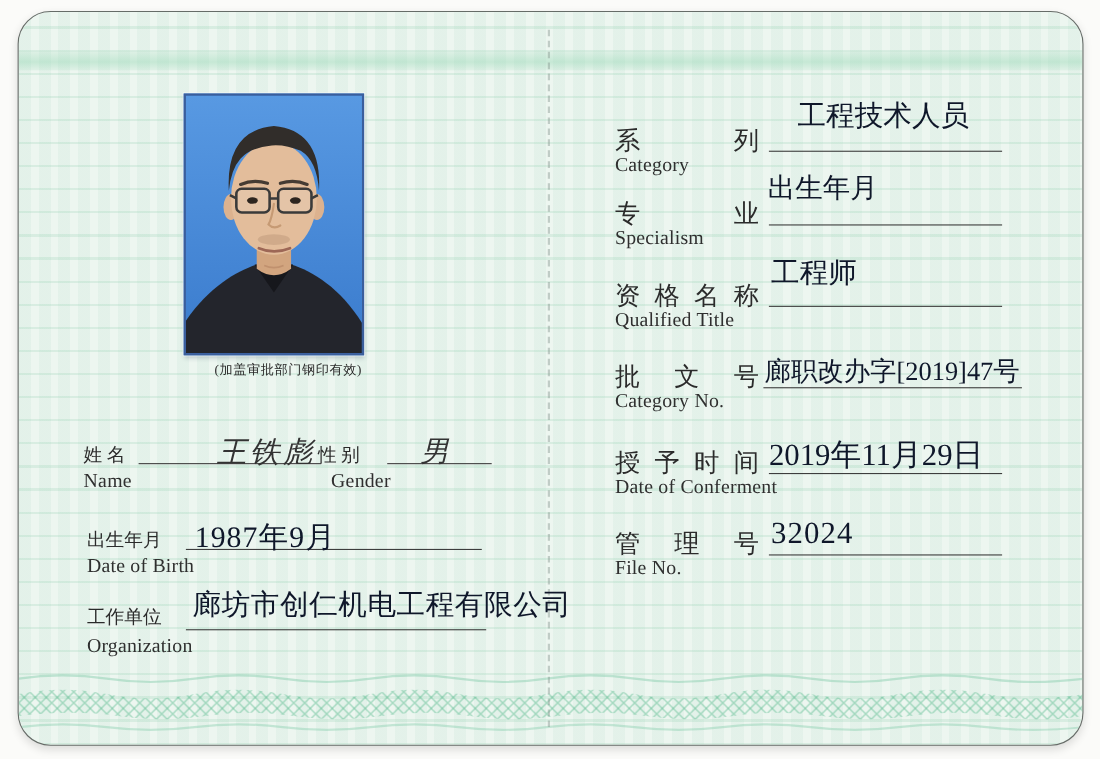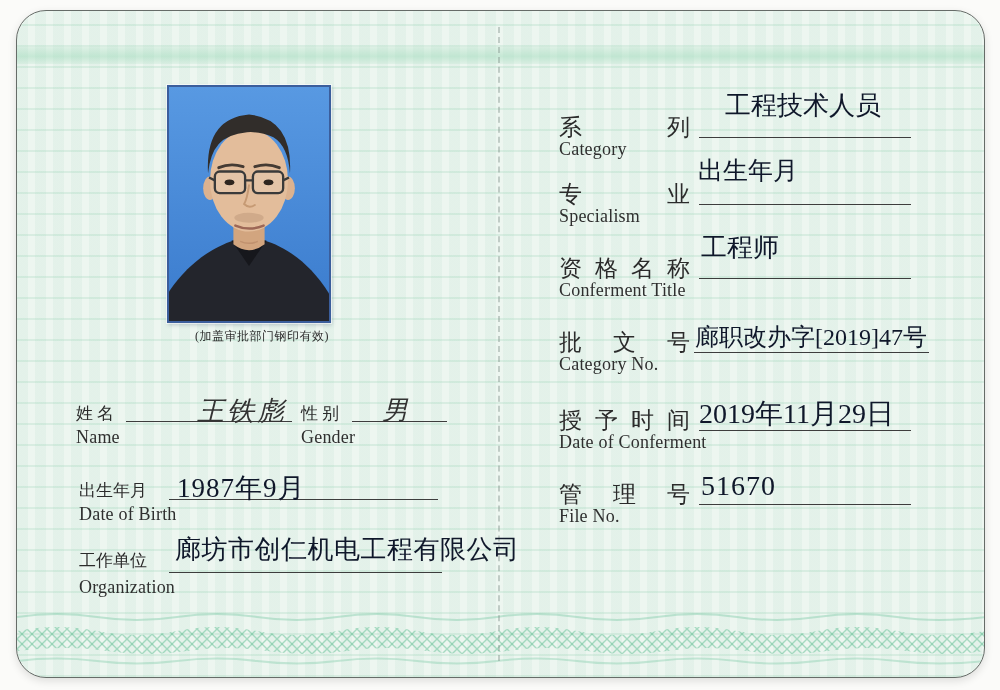--- a/index.html
+++ b/index.html
@@ -49,21 +49,21 @@
   .en{ color:#2f2f2f; font-size:18px; letter-spacing:0.2px; }
   .uline{ position:absolute; border-bottom:1.6px solid #3d3d3d; height:0; }
   .val{ color:#0f172a; white-space:nowrap; }
 
   
   .abs{ position:absolute; }
   .zh-name{ left:59px; top:391px; letter-spacing:4px; }
   .ul-name{ left:109px; top:410px; width:166px; }
   .val-name{ left:118px; top:382px; width:152px; text-align:right;
              font-size:27px; font-style:italic; letter-spacing:3px; color:#333; }
-  .zh-gender{ left:284px; top:391px; letter-spacing:4px; }
+  .zh-gender{ left:272px; top:391px; letter-spacing:4px; }
   .ul-gender{ left:335px; top:410px; width:95px; }
   .val-gender{ left:340px; top:382px; width:76px; text-align:center;
                font-size:26px; font-style:italic; color:#333; }
   .en-name{ left:59px; top:416px; }
   .en-gender{ left:284px; top:416px; }
 
   .zh-dob{ left:62px; top:468px;font-family:Liberation Serif, serif; }
   .ul-dob{ left:152px; top:488px; width:269px; }
   .val-dob{ left:160px; top:459px; width:190px; text-align:left;
             font-size:27px; letter-spacing:1px; }
@@ -183,36 +183,36 @@
     <span class="zh">专业</span>
     <span class="uline"></span>
     <span class="val">出生年月</span>
     <span class="en">Specialism</span>
   </div>
 
   <div class="rrow r3">
     <span class="zh">资格名称</span>
     <span class="uline"></span>
     <span class="val">工程师</span>
-    <span class="en">Conferment Title</span>
+    <span class="en">Qualified Title</span>
   </div>
 
   <div class="rrow r4">
     <span class="zh">批文号</span>
     <span class="uline"></span>
     <span class="val">廊职改办字[2019]47号</span>
     <span class="en">Category No.</span>
   </div>
 
   <div class="rrow r5">
     <span class="zh">授予时间</span>
     <span class="uline"></span>
     <span class="val">2019年11月29日</span>
     <span class="en">Date of Conferment</span>
   </div>
 
   <div class="rrow r6">
     <span class="zh">管理号</span>
     <span class="uline"></span>
-    <span class="val">51670</span>
+    <span class="val">32024</span>
     <span class="en">File No.</span>
   </div>
 </div>
 
 </body></html>

